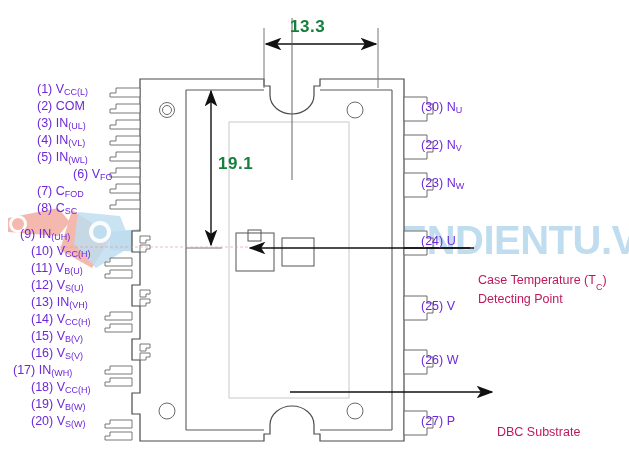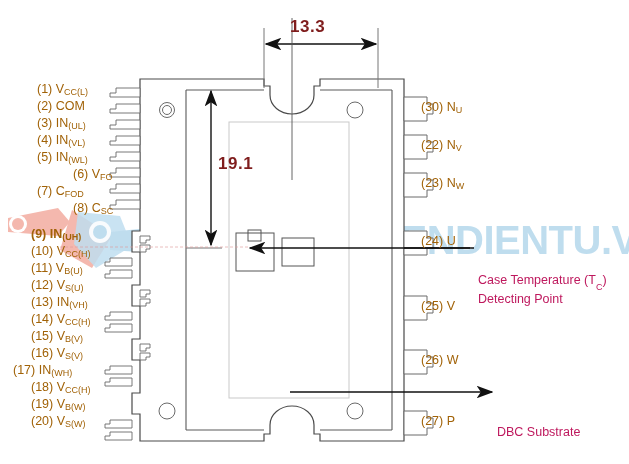--- a/index.html
+++ b/index.html
@@ -3,23 +3,23 @@
 <meta charset="utf-8">
 <style>
   html,body{margin:0;padding:0;background:#ffffff;}
   body{
     width:629px;height:464px;overflow:hidden;position:relative;
     font-family:"Liberation Sans","DejaVu Sans",sans-serif;
     color:#111;
   }
   #stage{position:absolute;left:0;top:0;width:629px;height:464px;}
   #stage svg{position:absolute;left:0;top:0;}
-  .lbl{position:absolute;white-space:nowrap;font-size:12.5px;line-height:1;color:#a16207;}
+  .lbl{position:absolute;white-space:nowrap;font-size:12.5px;line-height:1;color:#6d28d9;}
   .lbl sub{font-size:9px;vertical-align:baseline;position:relative;top:2px;}
-  .dim{position:absolute;font-size:17px;font-weight:bold;color:#7f1d1d;letter-spacing:.5px;}
+  .dim{position:absolute;font-size:17px;font-weight:bold;color:#15803d;letter-spacing:.5px;}
   .note{position:absolute;font-size:12.5px;line-height:14px;color:#be185d;white-space:nowrap;margin-top:40px;}
   .note sub{font-size:9px;position:relative;top:2px;}
 </style>
 </head>
 <body>
 
 <div id="stage">
 
   <svg width="629" height="464">
     <g opacity="0.95">
@@ -152,23 +152,23 @@
   <div class="dim" style="left:290px;top:17px;">13.3</div>
   <div class="dim" style="left:218px;top:154px;">19.1</div>
 
   <div class="lbl" style="left:37px;top:83px;"><span>(1)</span> <span>V</span><sub>CC(L)</sub></div>
   <div class="lbl" style="left:37px;top:100px;"><span>(2)</span> <span>COM</span><sub></sub></div>
   <div class="lbl" style="left:37px;top:117px;"><span>(3)</span> <span>IN</span><sub>(UL)</sub></div>
   <div class="lbl" style="left:37px;top:134px;"><span>(4)</span> <span>IN</span><sub>(VL)</sub></div>
   <div class="lbl" style="left:37px;top:151px;"><span>(5)</span> <span>IN</span><sub>(WL)</sub></div>
   <div class="lbl" style="left:37px;top:168px;margin-left:36px;"><span>(6)</span> <span>V</span><sub>FO</sub></div>
   <div class="lbl" style="left:37px;top:185px;"><span>(7)</span> <span>C</span><sub>FOD</sub></div>
-  <div class="lbl" style="left:37px;top:202px;margin-left:36px;"><span>(8)</span> <span>C</span><sub>SC</sub></div>
+  <div class="lbl" style="left:37px;top:202px;"><span>(8)</span> <span>C</span><sub>SC</sub></div>
 
-  <div class="lbl" style="left:31px;top:228px;font-weight:bold;"><span>(9)</span> <span>IN</span><sub>(UH)</sub></div>
+  <div class="lbl" style="left:20px;top:228px;"><span>(9)</span> <span>IN</span><sub>(UH)</sub></div>
   <div class="lbl" style="left:31px;top:245px;"><span>(10)</span> <span>V</span><sub>CC(H)</sub></div>
   <div class="lbl" style="left:31px;top:262px;"><span>(11)</span> <span>V</span><sub>B(U)</sub></div>
   <div class="lbl" style="left:31px;top:279px;"><span>(12)</span> <span>V</span><sub>S(U)</sub></div>
   <div class="lbl" style="left:31px;top:296px;"><span>(13)</span> <span>IN</span><sub>(VH)</sub></div>
   <div class="lbl" style="left:31px;top:313px;"><span>(14)</span> <span>V</span><sub>CC(H)</sub></div>
   <div class="lbl" style="left:31px;top:330px;"><span>(15)</span> <span>V</span><sub>B(V)</sub></div>
   <div class="lbl" style="left:31px;top:347px;"><span>(16)</span> <span>V</span><sub>S(V)</sub></div>
   <div class="lbl" style="left:13px;top:364px;"><span>(17)</span> <span>IN</span><sub>(WH)</sub></div>
   <div class="lbl" style="left:31px;top:381px;"><span>(18)</span> <span>V</span><sub>CC(H)</sub></div>
   <div class="lbl" style="left:31px;top:398px;"><span>(19)</span> <span>V</span><sub>B(W)</sub></div>

